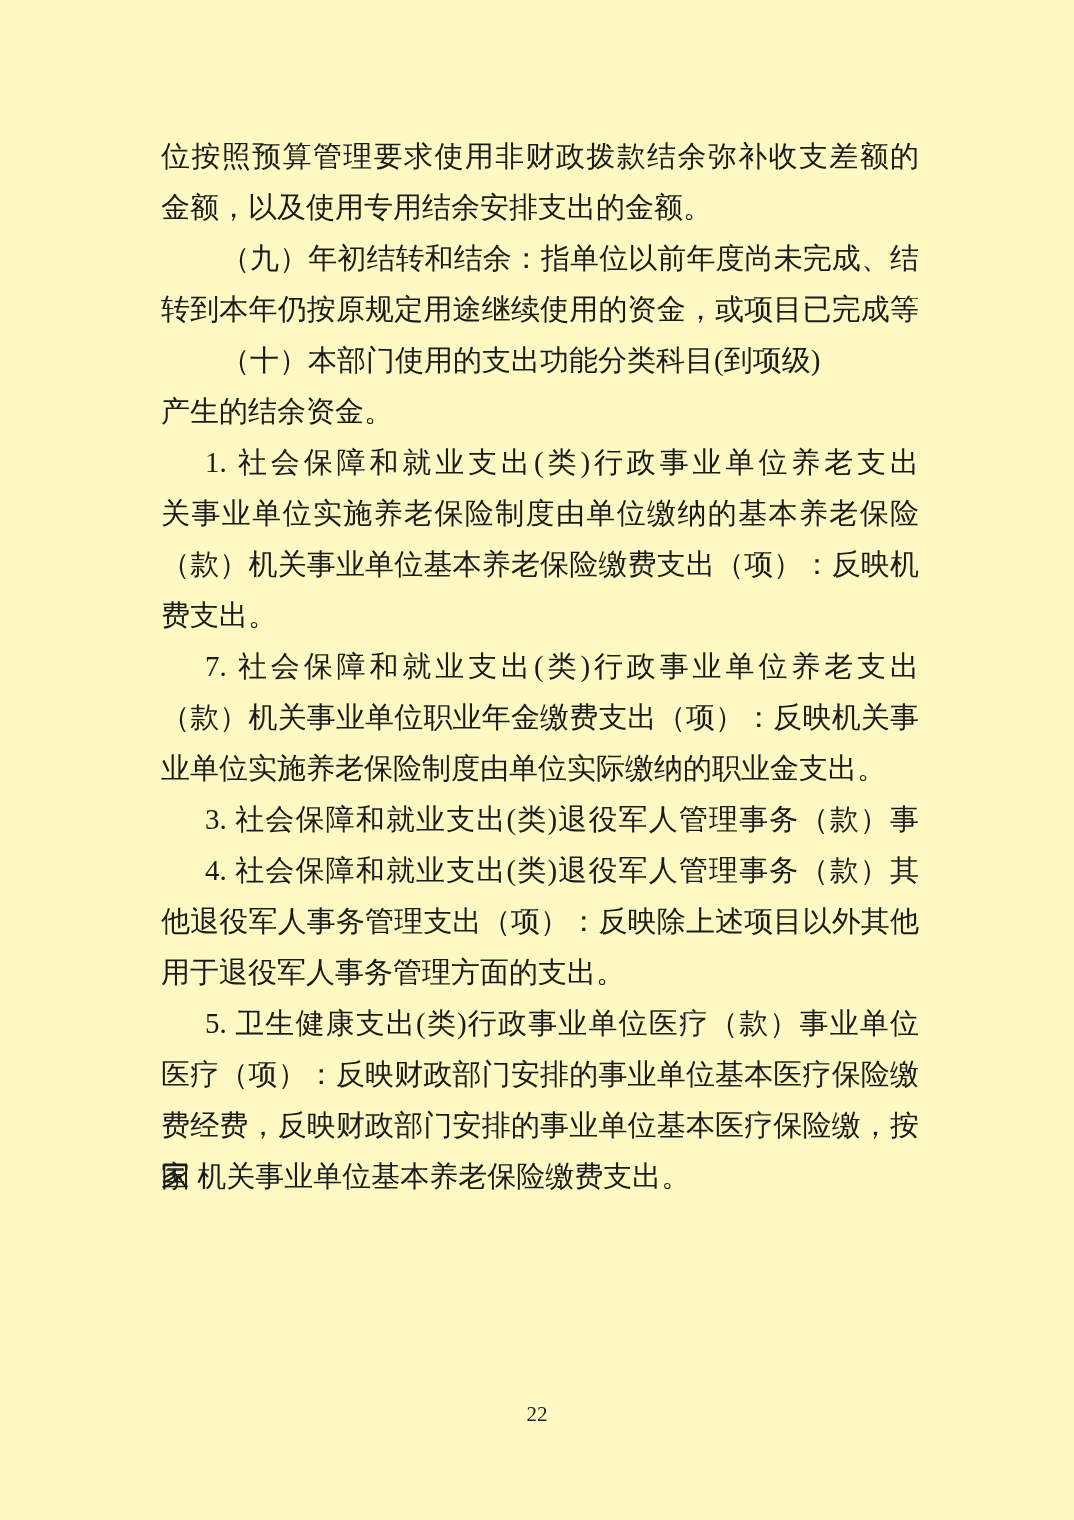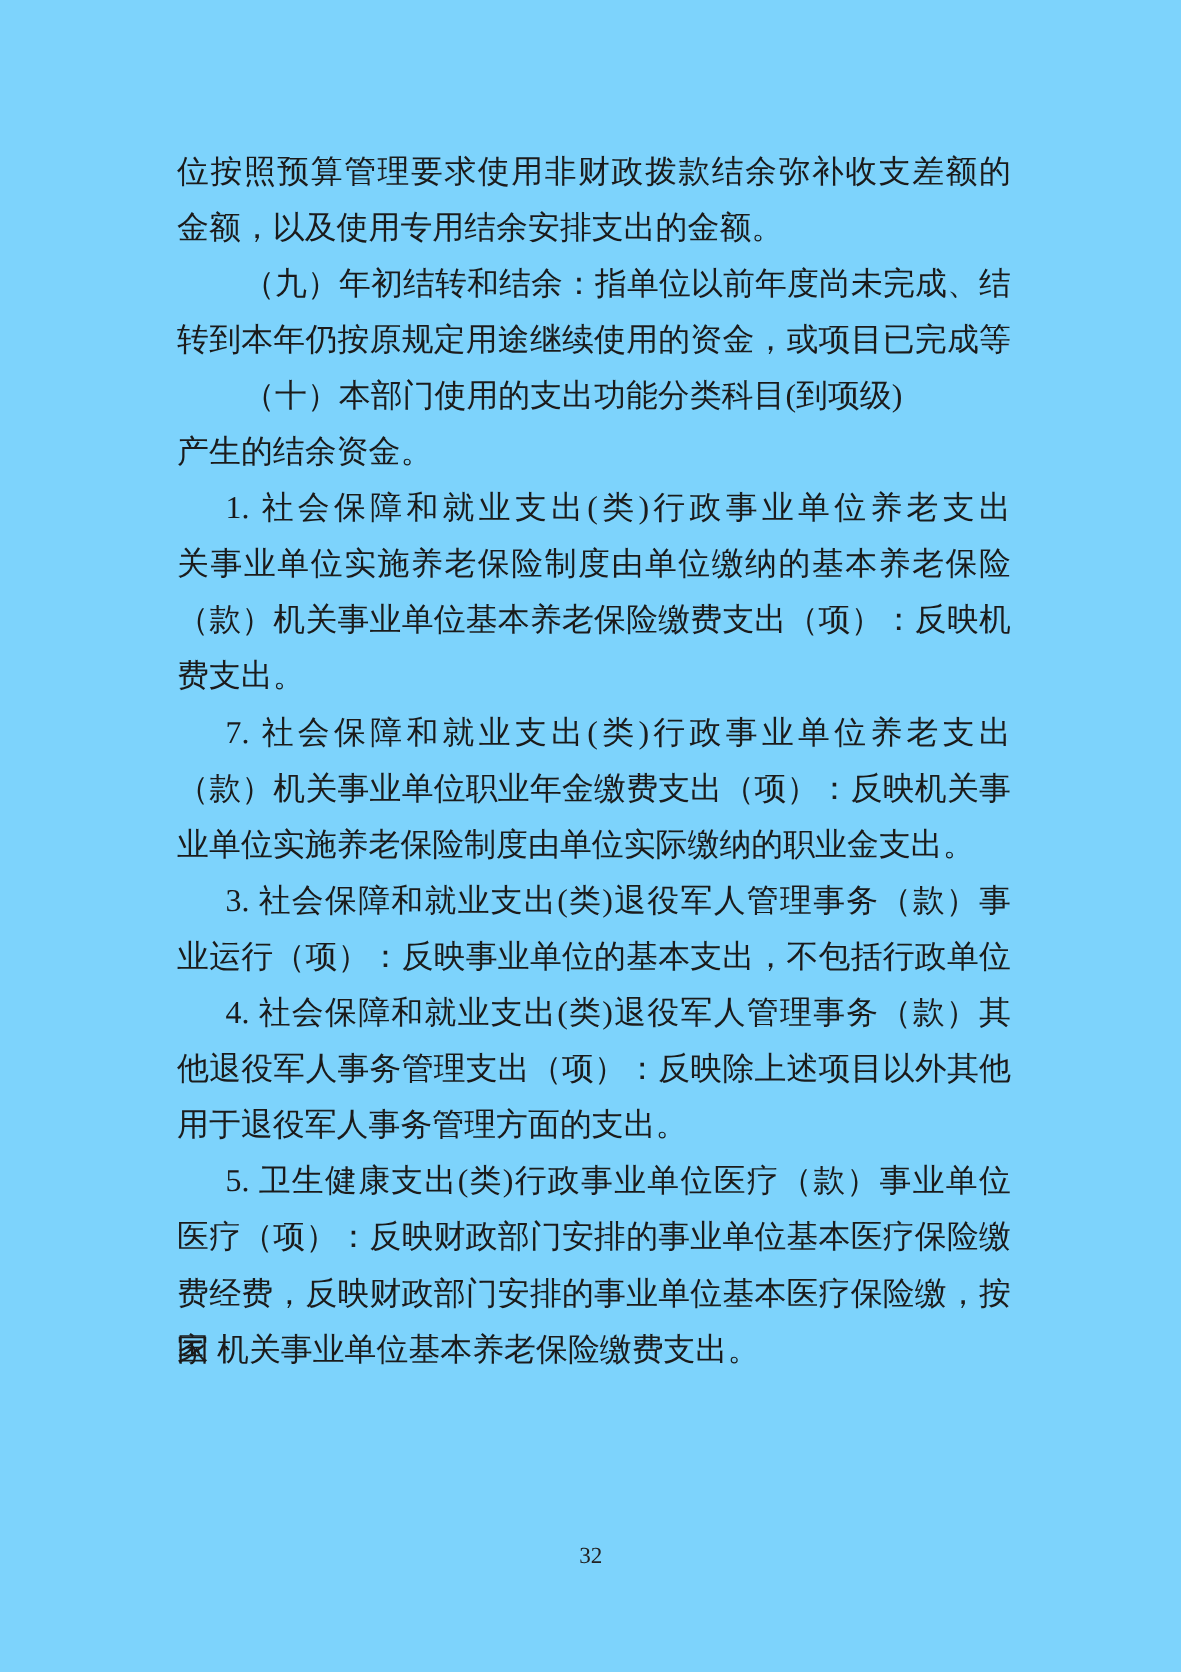--- a/index.html
+++ b/index.html
@@ -4,21 +4,21 @@
 <style>
   html, body {
     margin: 0;
     padding: 0;
     background: #ffffff;
   }
   .page {
     position: relative;
     width: 1074px;
     height: 1520px;
-    background: #7dd3fc;
+    background: #fef9c3;
     font-family: "Liberation Serif", "DejaVu Serif", serif;
     color: #1b1b1b;
     overflow: hidden;
   }
   .text-block {
     position: absolute;
     left: 161px;
     top: 131px;
     width: 758px;
   }
@@ -58,23 +58,22 @@
       <div class="line" style="text-indent: 60px;">（十）本部门使用的支出功能分类科目(到项级)</div>
       <div class="line">产生的结余资金。</div>
       <div class="line fill" style="text-indent: 44px;">1. 社会保障和就业支出(类)行政事业单位养老支出</div>
       <div class="line fill">关事业单位实施养老保险制度由单位缴纳的基本养老保险</div>
       <div class="line fill">（款）机关事业单位基本养老保险缴费支出（项）：反映机</div>
       <div class="line">费支出。</div>
       <div class="line fill" style="text-indent: 44px;">7. 社会保障和就业支出(类)行政事业单位养老支出</div>
       <div class="line fill">（款）机关事业单位职业年金缴费支出（项）：反映机关事</div>
       <div class="line">业单位实施养老保险制度由单位实际缴纳的职业金支出。</div>
       <div class="line fill" style="text-indent: 44px;">3. 社会保障和就业支出(类)退役军人管理事务（款）事</div>
-      <div class="line fill">业运行（项）：反映事业单位的基本支出，不包括行政单位</div>
       <div class="line fill" style="text-indent: 44px;">4. 社会保障和就业支出(类)退役军人管理事务（款）其</div>
       <div class="line fill">他退役军人事务管理支出（项）：反映除上述项目以外其他</div>
       <div class="line">用于退役军人事务管理方面的支出。</div>
       <div class="line fill" style="text-indent: 44px;">5. 卫生健康支出(类)行政事业单位医疗（款）事业单位</div>
       <div class="line fill">医疗（项）：反映财政部门安排的事业单位基本医疗保险缴</div>
       <div class="line fill">费经费，反映财政部门安排的事业单位基本医疗保险缴，按国</div>
       <div class="line">家 机关事业单位基本养老保险缴费支出。</div>
     </div>
-  <div class="page-number">32</div>
+  <div class="page-number">22</div>
 </div>
 
 </body></html>

